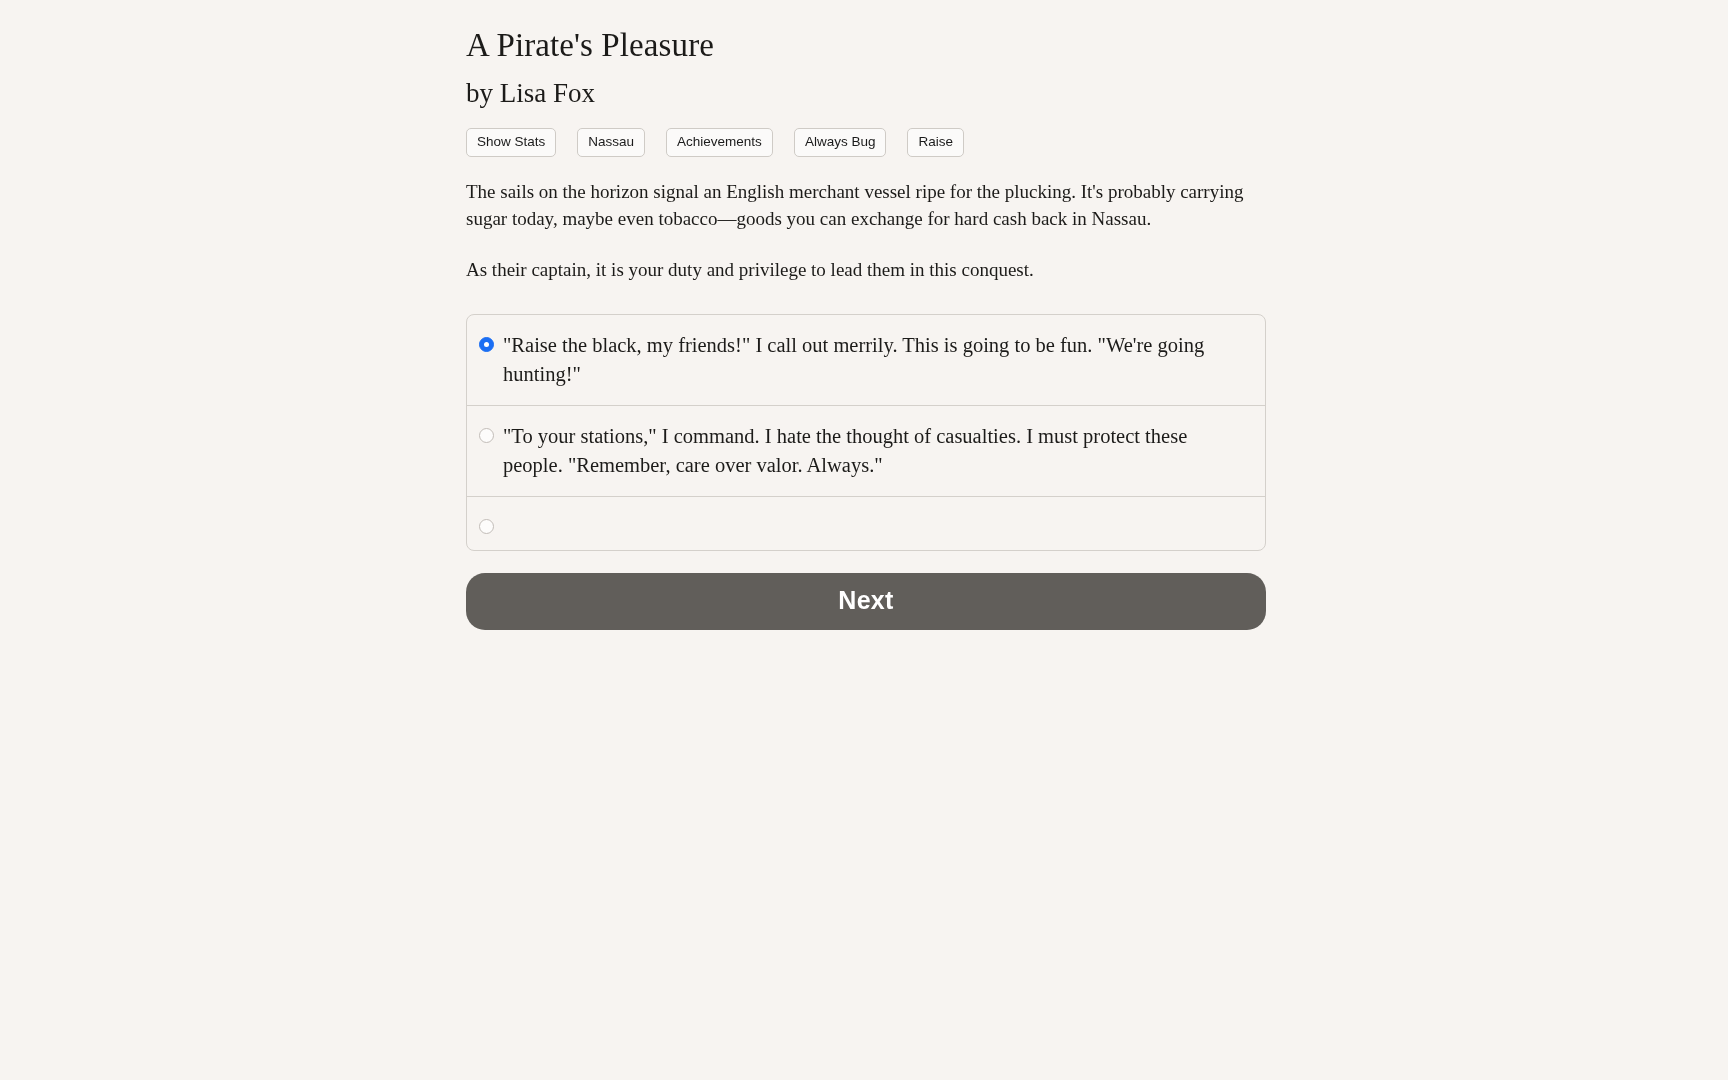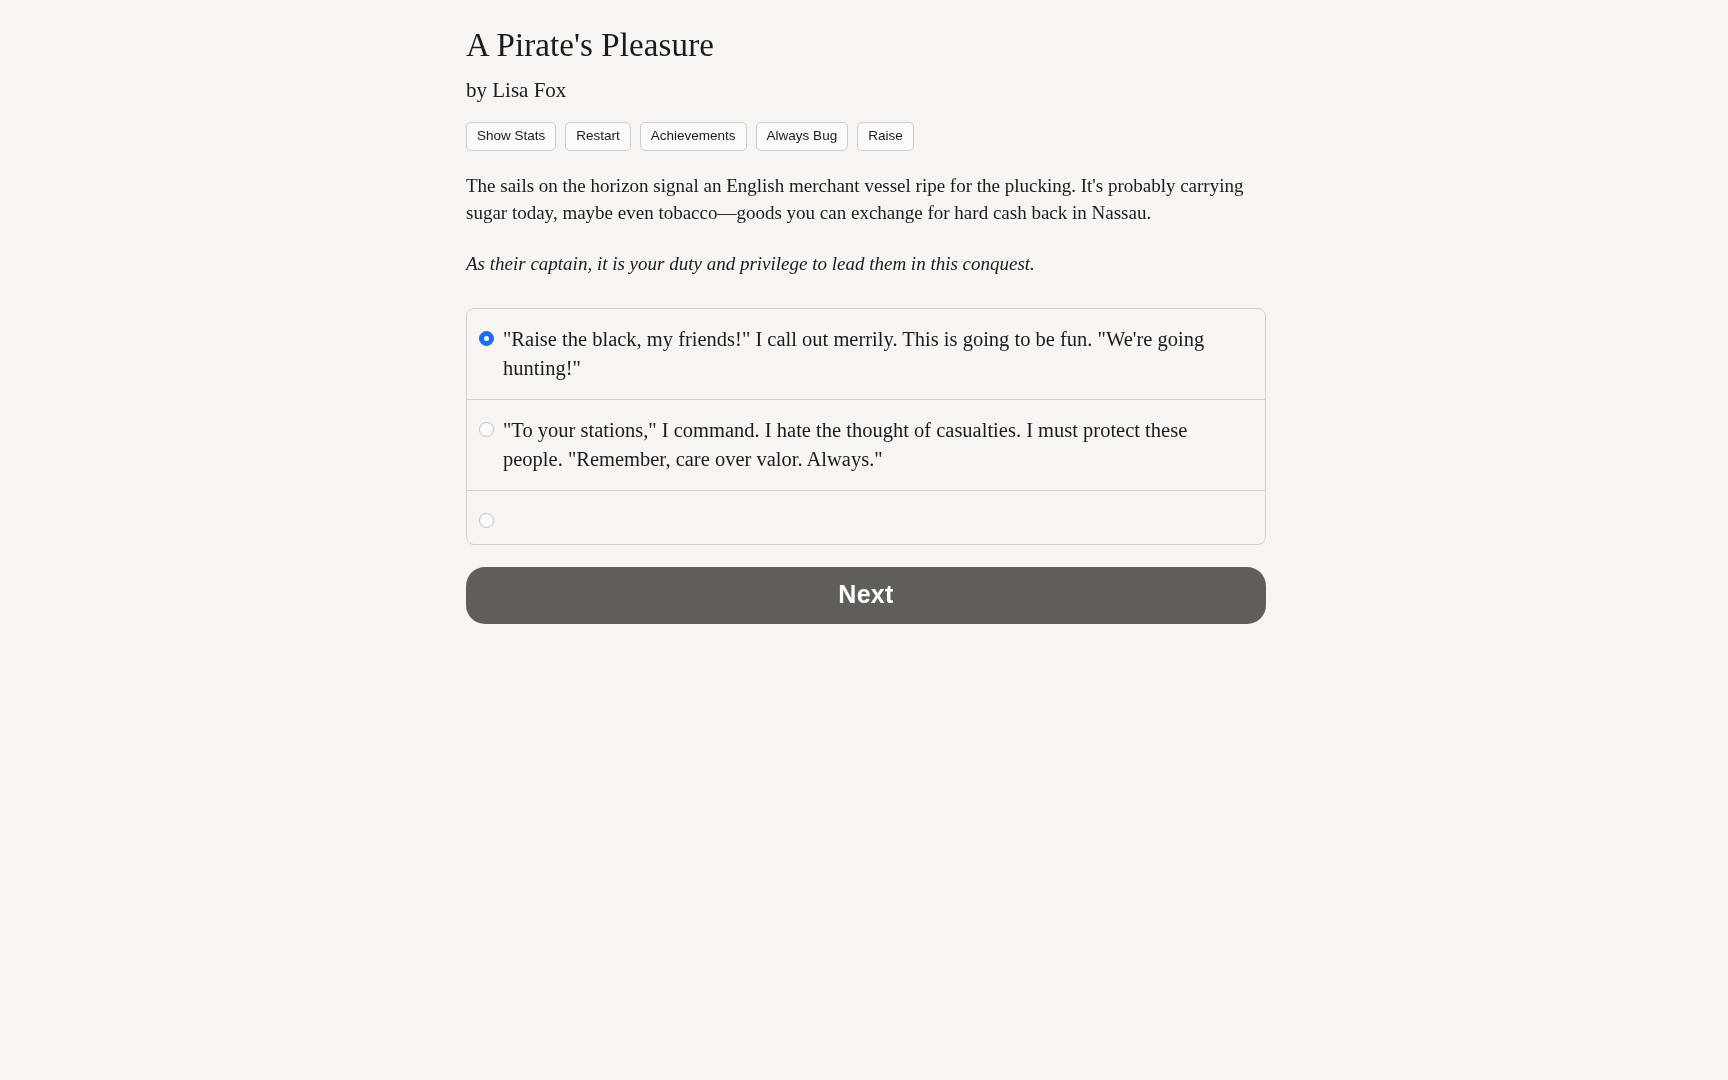--- a/index.html
+++ b/index.html
@@ -35,32 +35,32 @@
     font-weight: 400;
     line-height: 1.25;
     margin: 0 0 0 0;
     padding: 7px 0 4px 0;
     color: #1c1b19;
     letter-spacing: 0.1px;
   }
 
   .story-author {
     font-family: "Liberation Serif", "DejaVu Serif", serif;
-    font-size: 21px;
+    font-size: 27px;
     font-weight: 400;
     margin: 0;
     padding: 8px 0 0 0;
     color: #1c1b19;
   }
 
   
   .toolbar {
     display: flex;
     align-items: flex-start;
-    gap: 9px;
+    gap: 21px;
     margin-top: 19px;
     margin-bottom: 0;
   }
   .toolbar-button {
     font-family: "Liberation Sans", "DejaVu Sans", sans-serif;
     font-size: 13.5px;
     line-height: 1;
     color: #1b1b1b;
     background: #fbfaf9;
     border: 1px solid #cfcbc6;
@@ -77,21 +77,20 @@
   }
   .story-paragraph {
     font-family: "Liberation Serif", "DejaVu Serif", serif;
     font-size: 19px;
     line-height: 1.42;
     color: #1c1b19;
     margin: 0 0 24px 0;
   }
   .story-paragraph:last-child {
     margin-bottom: 8px;
-    font-style: italic;
   }
 
   
   .choices {
     margin-top: 30px;
     border: 1px solid #d4d0cb;
     border-radius: 8px;
     background: transparent;
     overflow: hidden;
   }
@@ -166,21 +165,21 @@
 
 <div class="page">
   <div class="content">
 
     <h1 class="story-title">A Pirate's Pleasure</h1>
 
     <div class="story-author">by Lisa Fox</div>
 
     <div class="toolbar">
       <button class="toolbar-button">Show Stats</button>
-      <button class="toolbar-button">Restart</button>
+      <button class="toolbar-button">Nassau</button>
       <button class="toolbar-button">Achievements</button>
       <button class="toolbar-button">Always Bug</button>
       <button class="toolbar-button">Raise</button>
     </div>
 
     <div class="story-body">
       <p class="story-paragraph">The sails on the horizon signal an English merchant vessel ripe for the plucking. It's probably carrying sugar today, maybe even tobacco—goods you can exchange for hard cash back in Nassau.</p>
       <p class="story-paragraph">As their captain, it is your duty and privilege to lead them in this conquest.</p>
     </div>
 

